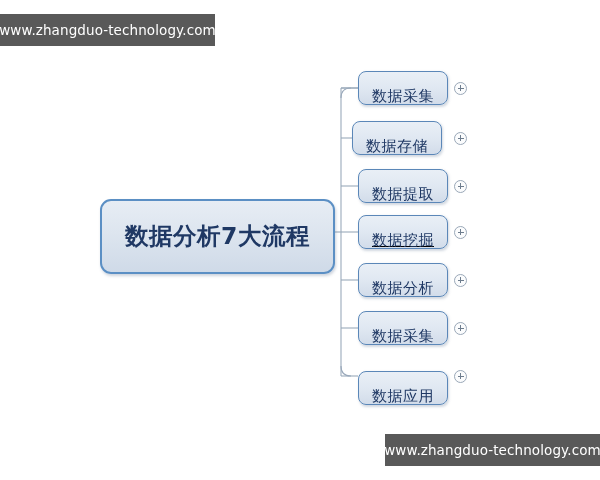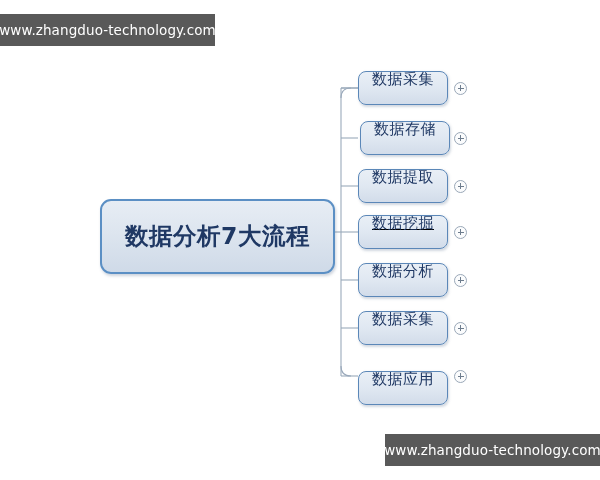--- a/index.html
+++ b/index.html
@@ -87,21 +87,21 @@
   .child-node {
     position: absolute;
     width: 90px;
     height: 34px;
     box-sizing: border-box;
     border: 1.5px solid #5b87b8;
     border-radius: 8px;
     background: linear-gradient(180deg, #e9eff6 0%, #e0e8f2 50%, #d2dcea 100%);
     box-shadow: 1px 1.5px 2.5px rgba(95,115,145,0.28);
     display: flex;
-    align-items: flex-start;
+    align-items: flex-end;
     justify-content: center;
   }
   .child-node-label {
     font-size: 15px;
     font-weight: normal;
     color: #1f3864;
     letter-spacing: 0.5px;
     line-height: 1;
     white-space: nowrap;
   }
@@ -168,21 +168,21 @@
 
   <div id="root-node">
     <span id="root-node-label">数据分析7大流程</span>
   </div>
 
   <div class="child-node" style="left:358px; top:71px;">
     <span class="child-node-label">数据采集</span>
   </div>
   <div class="expand-btn" style="left:454px; top:81.5px;"></div>
 
-  <div class="child-node" style="left:360px; top:121px;">
+  <div class="child-node" style="left:352px; top:121px;">
     <span class="child-node-label">数据存储</span>
   </div>
   <div class="expand-btn" style="left:454px; top:131.5px;"></div>
 
   <div class="child-node" style="left:358px; top:169px;">
     <span class="child-node-label">数据提取</span>
   </div>
   <div class="expand-btn" style="left:454px; top:179.5px;"></div>
 
   <div class="child-node" style="left:358px; top:215px;text-decoration:underline;">

